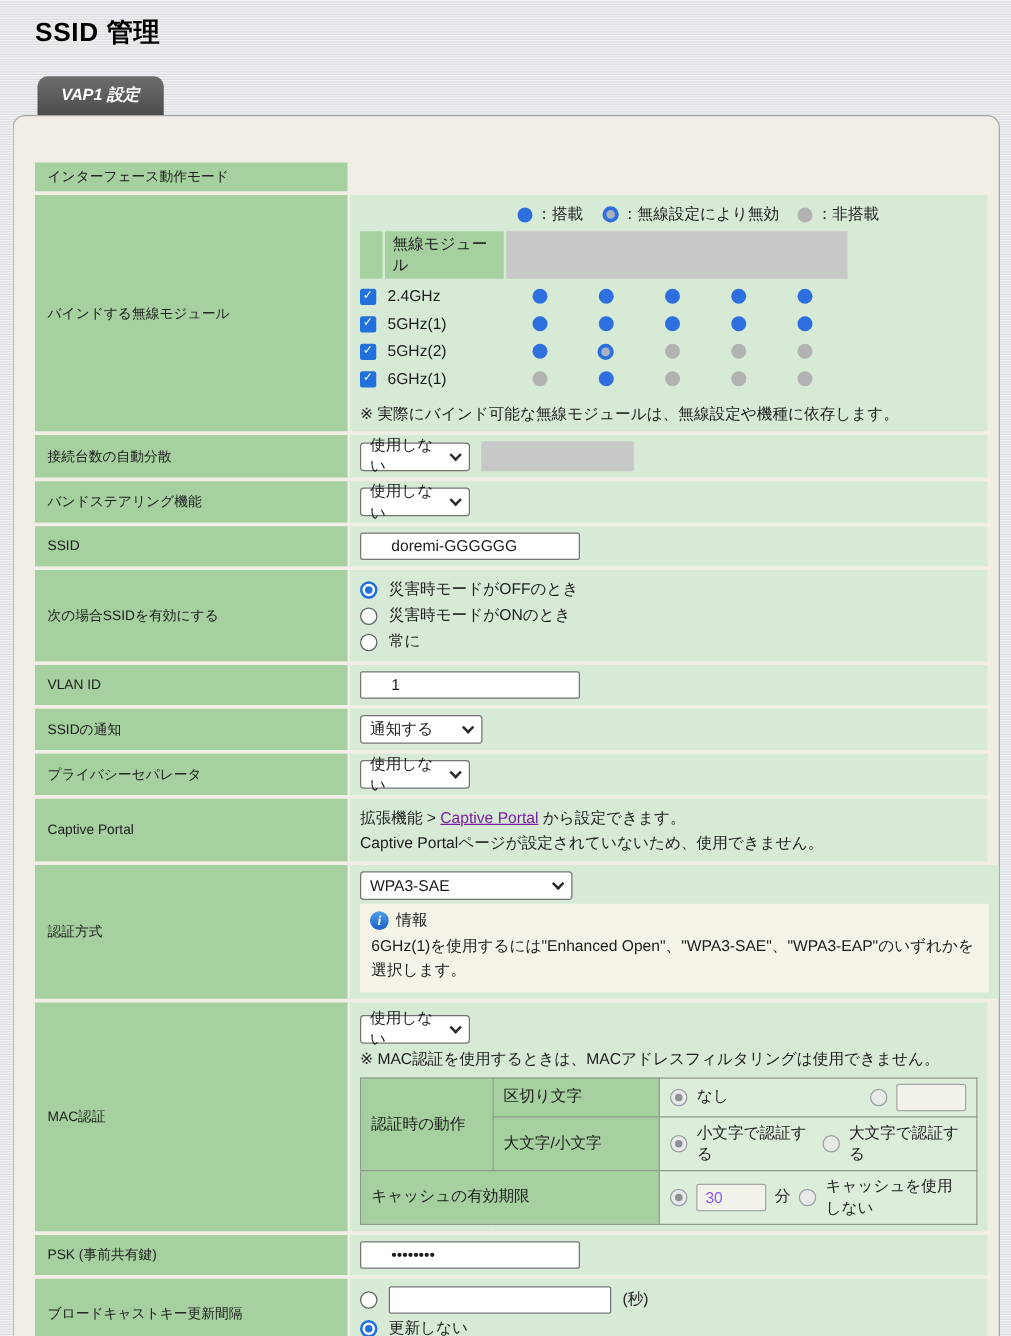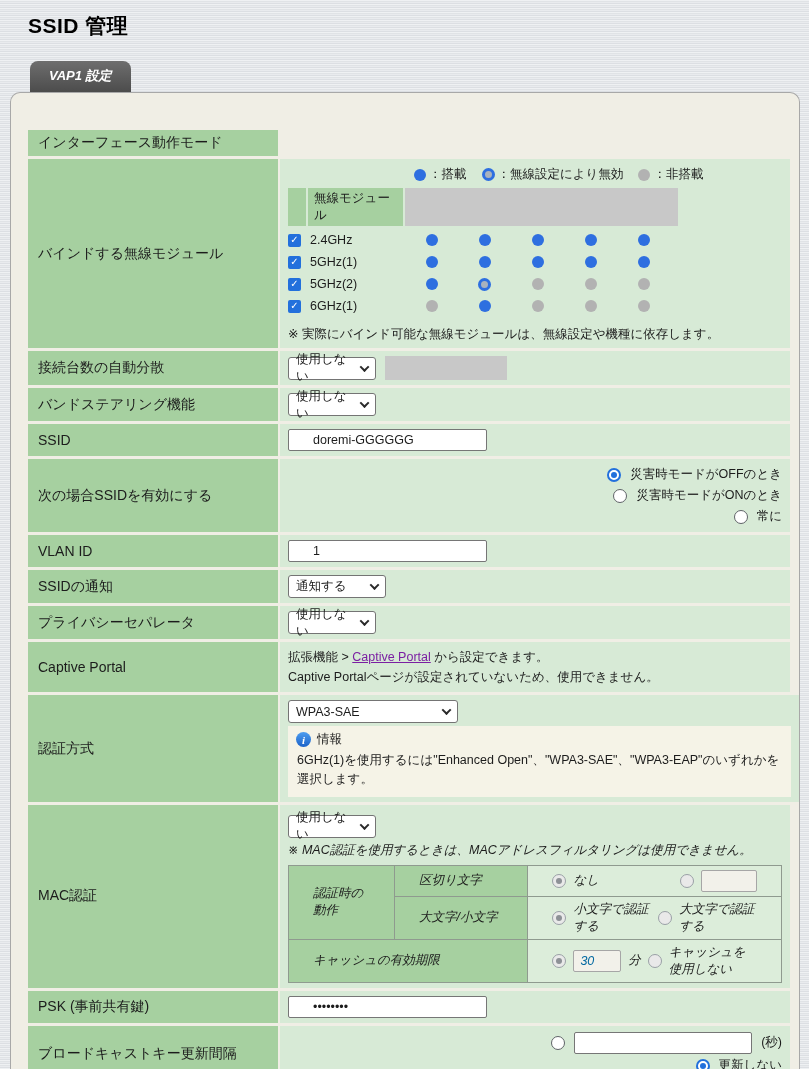--- a/index.html
+++ b/index.html
@@ -21,21 +21,21 @@
   }
   .panel {
     margin-left:10px; width:790px; min-height:990px;
     background:#f0eee5; border:1px solid #a8a8a8; border-bottom:none;
     border-radius:10px 10px 0 0;
     padding:37px 10px 0 17px;
   }
   .row { display:flex; margin-bottom:3px; position:relative; width:762px; }
   .cell-label {
     width:250px; flex:0 0 250px; background:#a6d0a0;
-    padding:4px 10px; display:flex; align-items:center; font-size:14px;
+    padding:4px 10px; display:flex; align-items:center; font-size:11px;
   }
   .cell-content {
     flex:1; margin-left:2px; background:#d7ead6;
     padding:5px 8px; font-size:12.5px;
   }
   .vcenter { display:flex; align-items:center; }
 
   
   .select {
     display:inline-flex; align-items:center; justify-content:space-between;
@@ -45,22 +45,22 @@
   .chev { width:7px; height:7px; border-right:2px solid #2a2a2a; border-bottom:2px solid #2a2a2a;
     transform:rotate(45deg) translate(-1px,-1px); margin-left:10px; flex:0 0 auto; }
   .w170 { width:170px; } .w106 { width:98px; } .w88 { width:88px; }
 
   
   .tbox {
     display:inline-flex; align-items:center; background:#fff;
     border:1px solid #767676; border-radius:2px; height:22px;
     padding:0 6px; font-size:12.5px;
   }
-  .w176 { width:199px;padding-left:24px; } .w178 { width:178px; }
-  .tbox.disabled { background:#f2f1ea; border-color:#a6a6a6; color:#0369a1; }
+  .w176 { width:176px;padding-left:24px; } .w178 { width:178px; }
+  .tbox.disabled { background:#f2f1ea; border-color:#a6a6a6; color:#8b5cf6; }
 
   
   .radio { width:14px; height:14px; border-radius:50%; flex:0 0 auto; position:relative; }
   .radio.on  { border:2px solid #2270dc; background:#fff; }
   .radio.on::after { content:""; position:absolute; inset:2px; border-radius:50%; background:#2270dc; }
   .radio.off { border:1.5px solid #5f6368; background:#fff; }
   .radio.dis-on  { border:1.5px solid #9aa0a6; background:#e9e9e9; }
   .radio.dis-on::after { content:""; position:absolute; inset:3px; border-radius:50%; background:#8d9196; }
   .radio.dis-off { border:1.5px solid #9aa0a6; background:#e9e9e9; }
   .checkbox {
@@ -81,41 +81,41 @@
   .mh-name  { width:95px; background:#a6d0a0; padding:2px 6px; }
   .mh-bar   { width:273px; background:#c8c8c8; margin-left:2px; }
   .mod-row { display:flex; align-items:center; height:22px; }
   .mr-check { width:20px; display:flex; align-items:center; }
   .mr-name  { width:97px; padding-left:2px; }
   .dot-col  { width:53px; display:flex; justify-content:center; }
   .bind-note { margin-top:9px; }
 
   .graybox { width:122px; height:24px; background:#c8c8c8; margin-left:9px; }
 
-  .radio-line { display:flex; align-items:center; gap:9px; height:21px;justify-content:flex-end; }
+  .radio-line { display:flex; align-items:center; gap:9px; height:21px; }
 
   a.link { color:#7b1fa2; text-decoration:underline; cursor:pointer; }
   .cp-line { line-height:20px; }
 
   
   .infobox { margin-top:3px; background:#f5f3e7; padding:5px 10px 8px 8px; width:503px; }
   .info-head { display:flex; align-items:center; gap:6px; }
   .info-icon {
     width:15px; height:15px; border-radius:50%;
     background:linear-gradient(#4d9df0,#1b62c8);
     color:#fff; font-size:11px; font-weight:bold; font-style:italic;
     display:inline-flex; align-items:center; justify-content:center;
     font-family:"Liberation Serif","DejaVu Serif",serif;
   }
   .info-text { margin-top:3px; line-height:19px; padding-left:1px; }
 
   
-  .mac-note { margin:4px 0 6px 0;font-style:italic; }
+  .mac-note { margin:4px 0 6px 0; }
   table.mac { border-collapse:collapse; font-size:12.5px; }
-  table.mac td { border:1px solid #8f9a8f; padding:4px 24px; height:30px;font-style:italic; }
+  table.mac td { border:1px solid #8f9a8f; padding:4px 8px; height:30px; }
   td.mac-h { background:#a6d0a0; }
   td.mac-c { background:#dcedda; }
   .mac-flex { display:flex; align-items:center; gap:7px; }
   .ml-auto { margin-left:auto; display:flex; align-items:center; gap:7px; }
   .w56 { width:56px; } .w64 { width:64px; }
   .col1 { width:107px; } .col2 { width:135px; } .col3 { width:255px; }
 </style>
 </head>
 <body>
 

